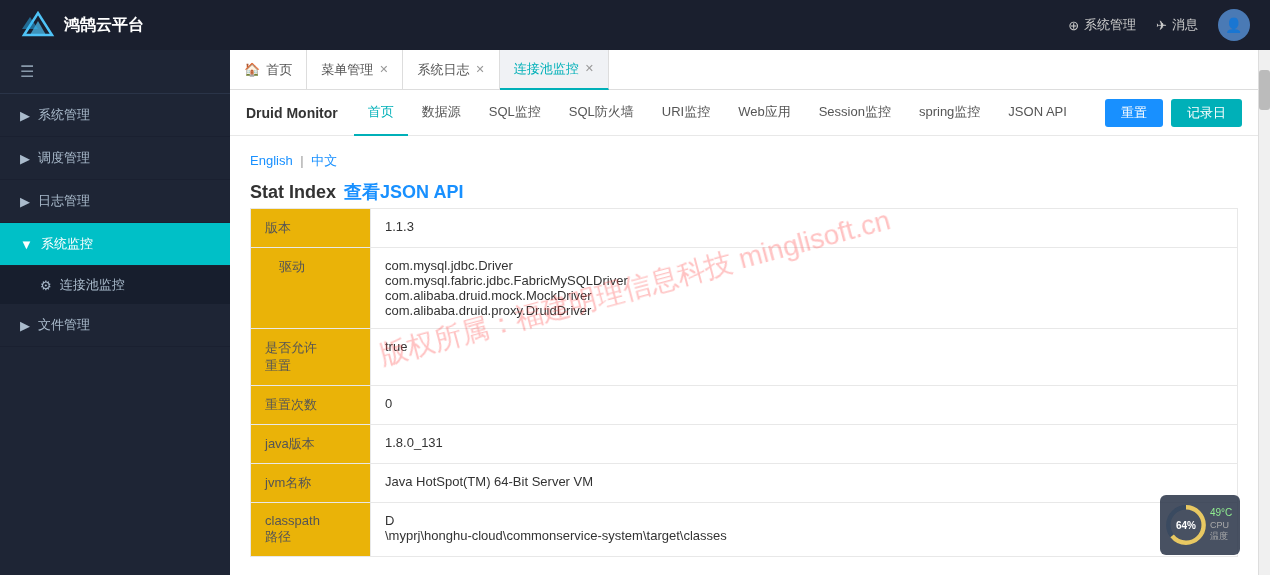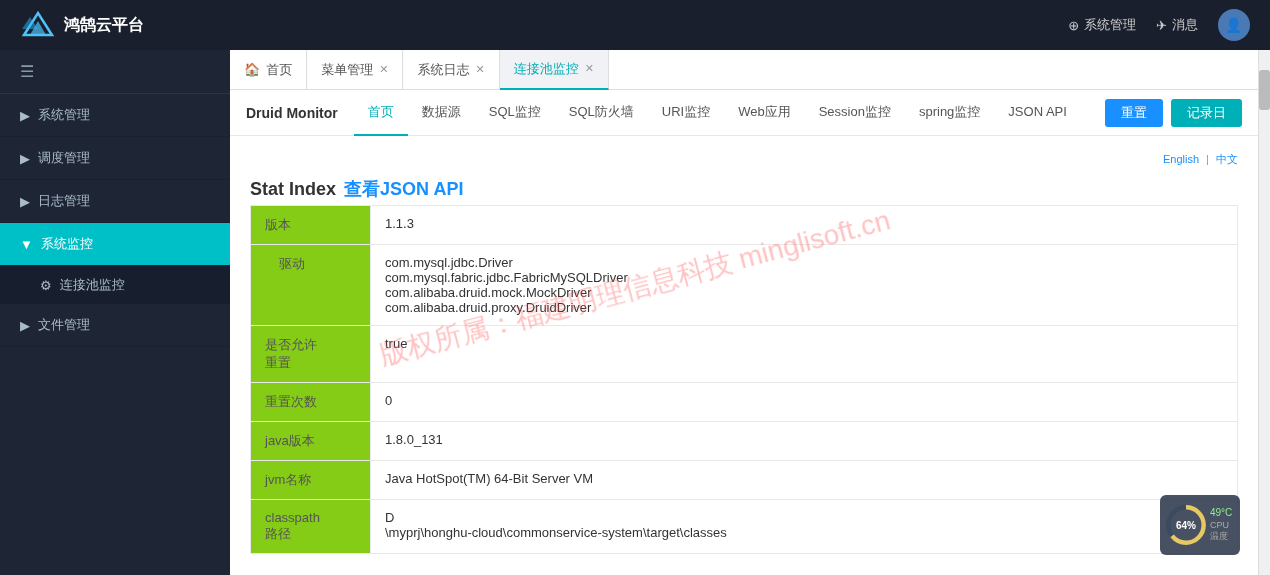--- a/index.html
+++ b/index.html
@@ -214,23 +214,22 @@
       display: flex;
       align-items: center;
       gap: 8px;
     }
     .stat-title-link {
       color: #1890ff;
       font-size: 18px;
       font-weight: bold;
     }
     .lang-links {
-      text-align: right;
       margin-bottom: 10px;
-      font-size: 11px;
+      font-size: 13px;
     }
     .lang-links a {
       color: #1890ff;
       text-decoration: none;
       cursor: pointer;
     }
     .lang-divider {
       color: #999;
       margin: 0 4px;
     }
@@ -243,21 +242,21 @@
     }
     .stats-table tr {
       border-bottom: 1px solid #e8e8e8;
     }
     .stats-table td {
       padding: 10px 14px;
       vertical-align: top;
     }
     .stats-table td:first-child {
       width: 120px;
-      background: #84cc16;
+      background: #eab308;
       color: #555;
       font-weight: 500;
       border-right: 1px solid #e8e8e8;
       white-space: nowrap;
     }
     .stats-table td:last-child {
       color: #333;
     }
 
     

